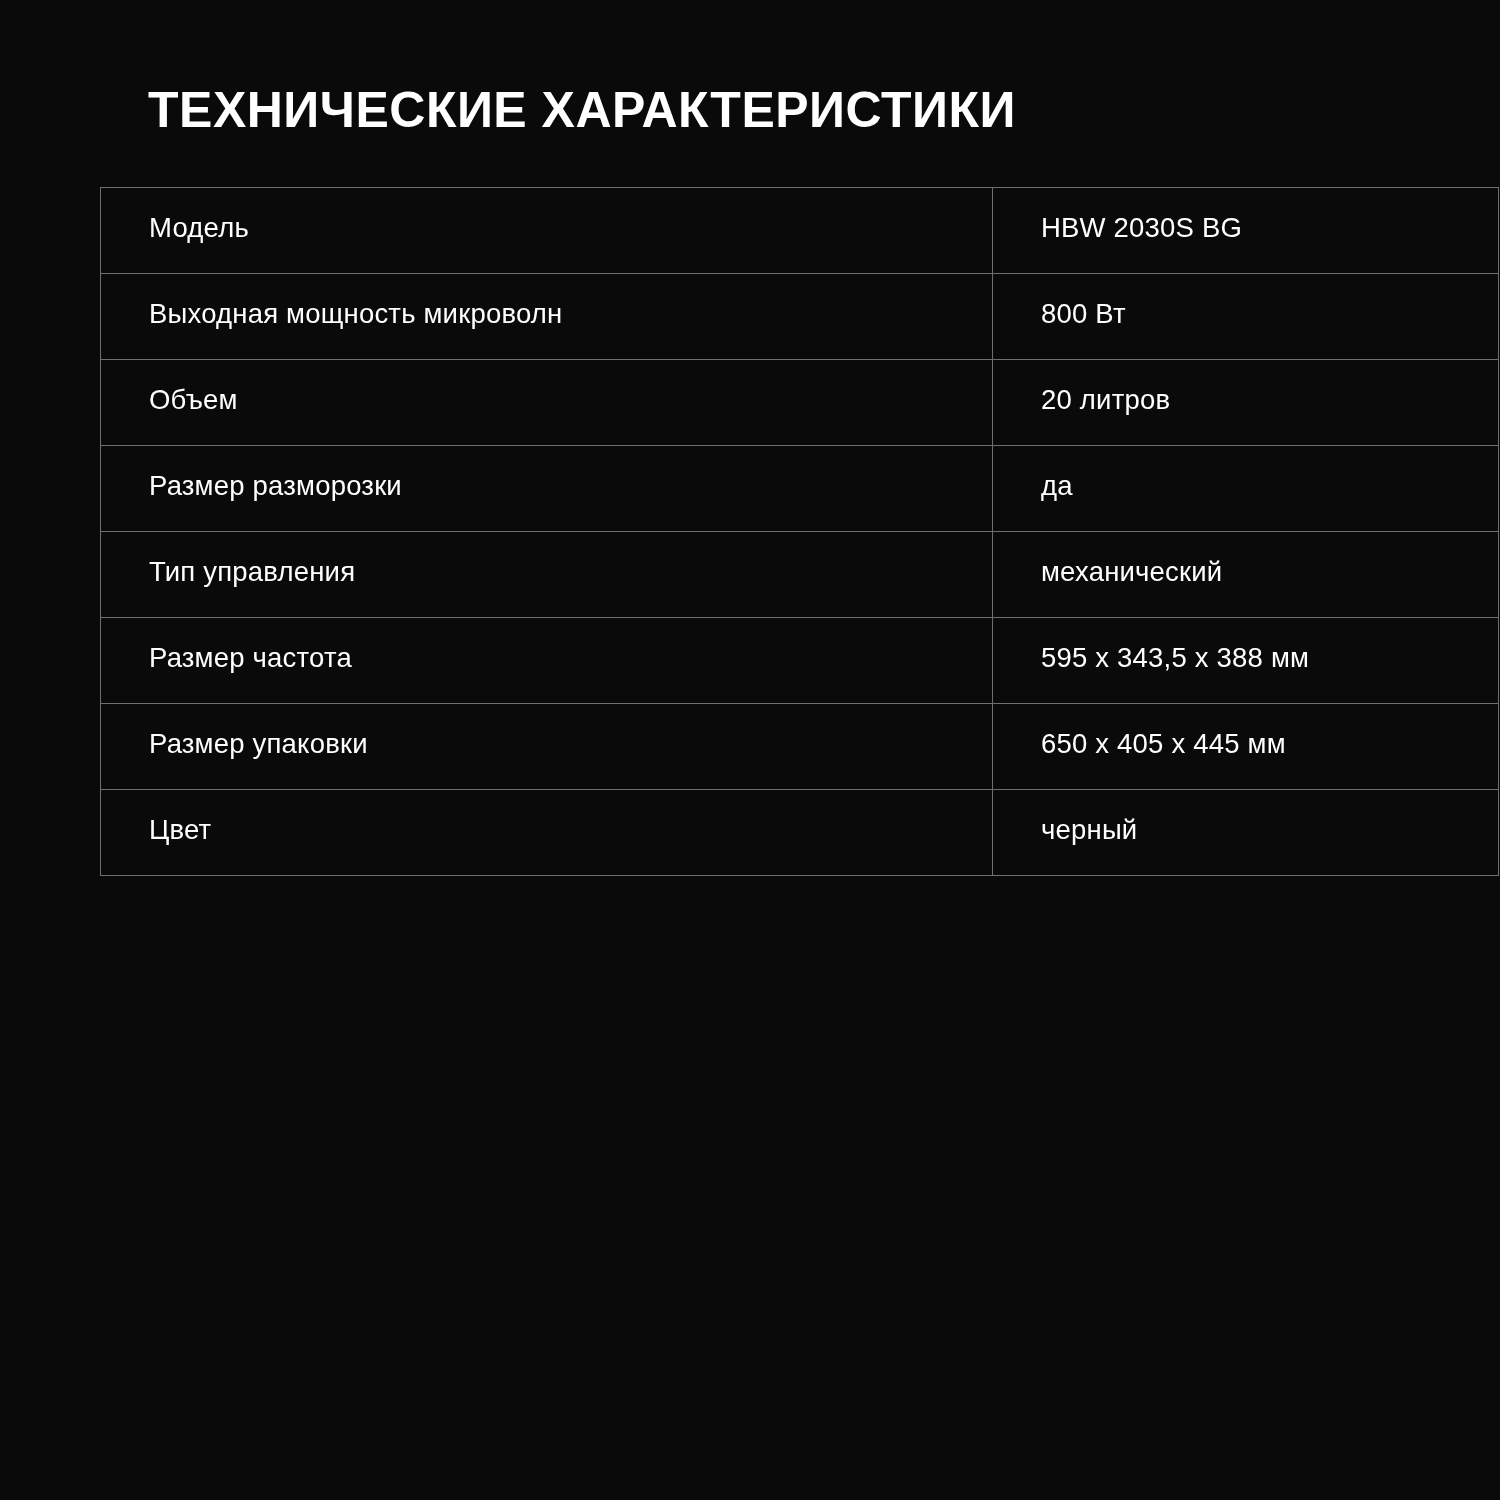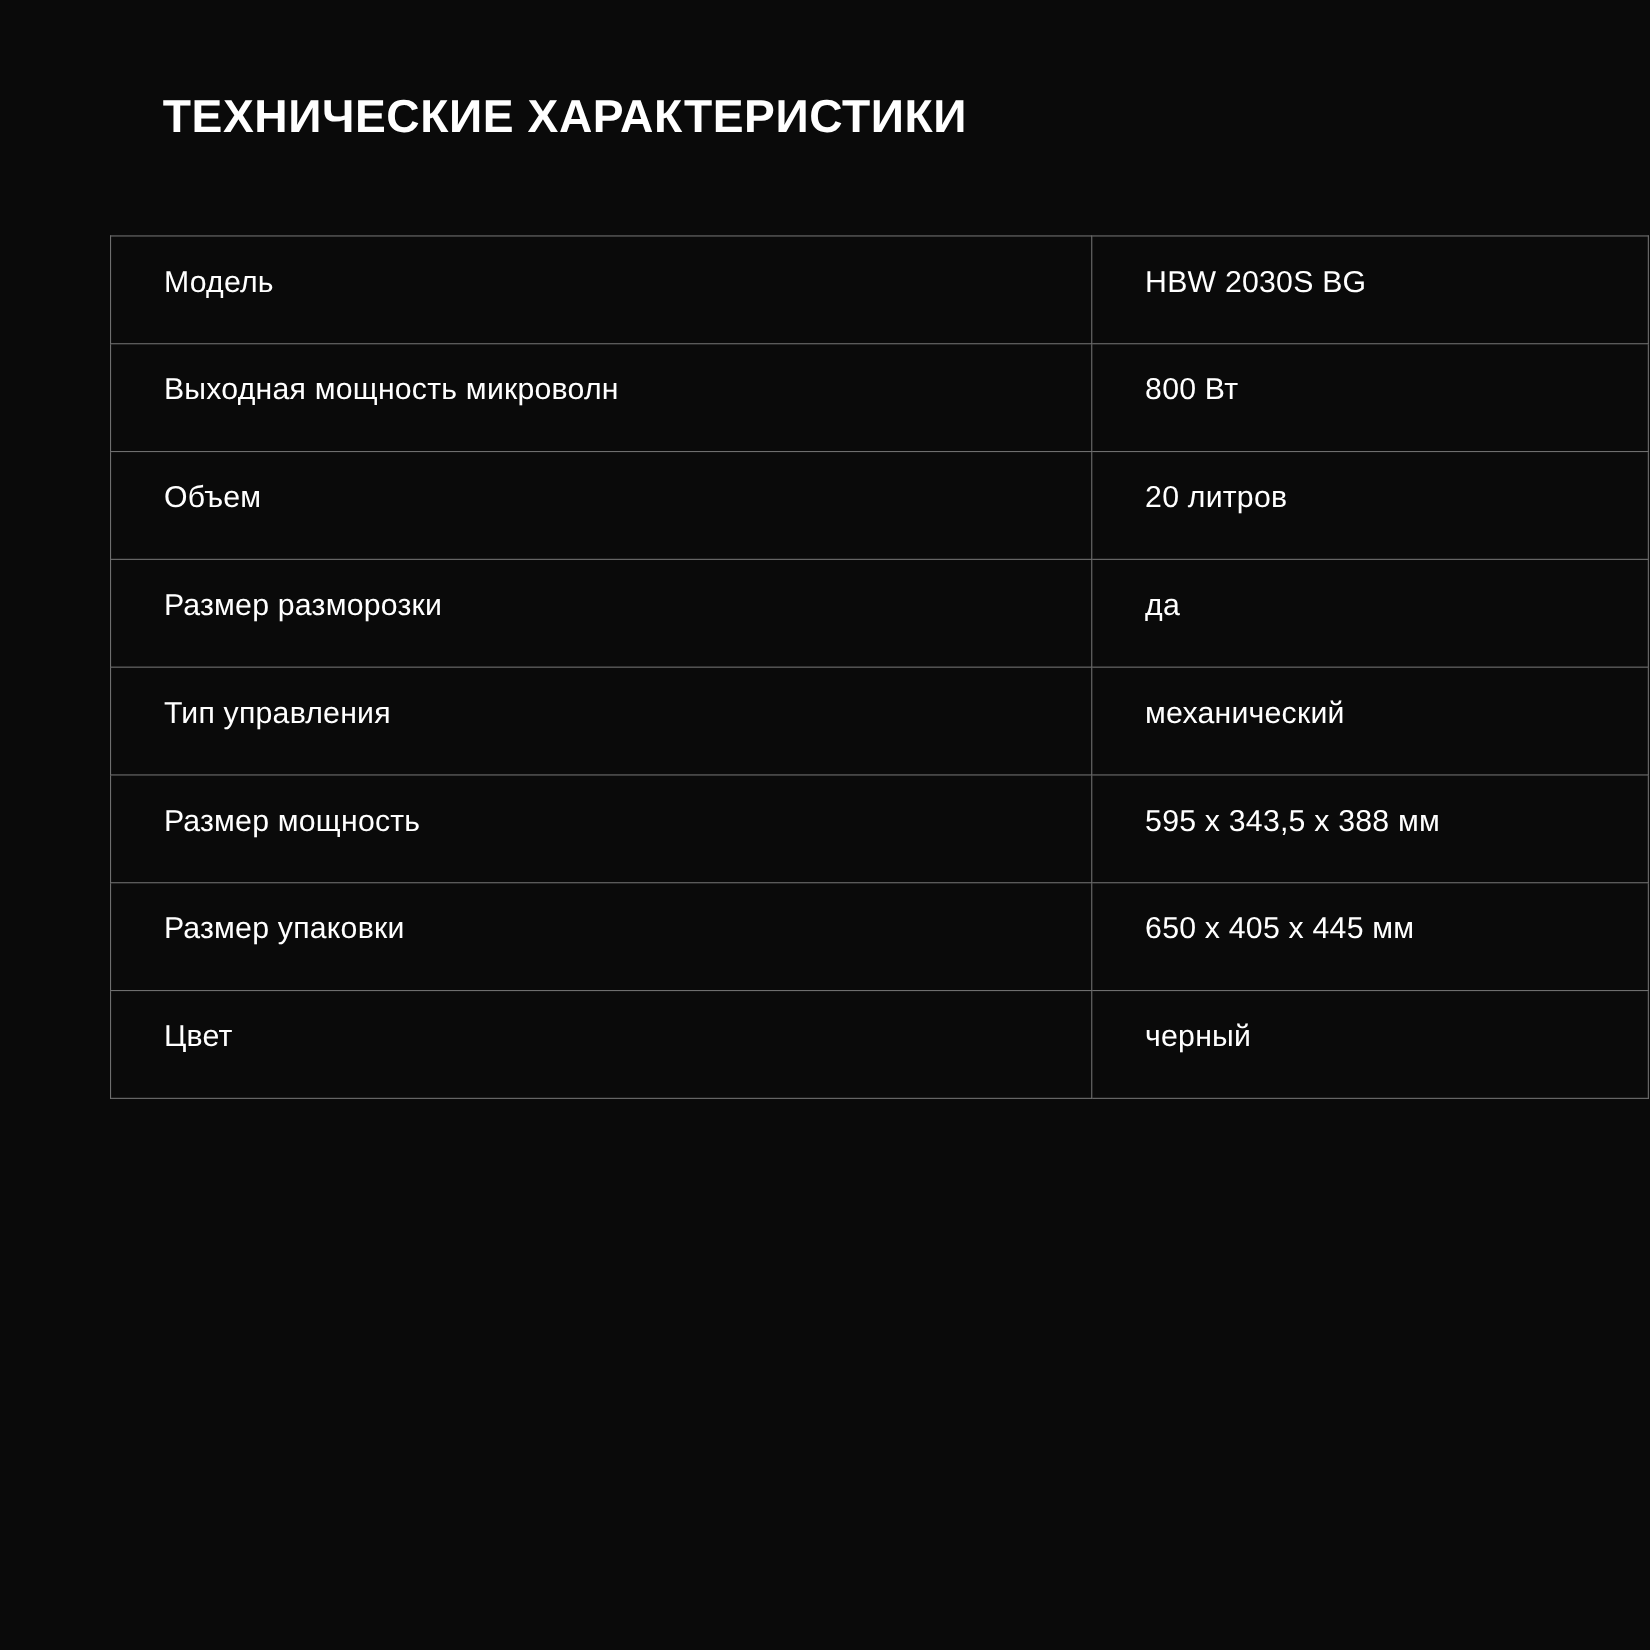--- a/index.html
+++ b/index.html
@@ -17,40 +17,40 @@
 
   .page {
     width: 1500px;
     height: 1500px;
     box-sizing: border-box;
     padding: 84px 100px 0 100px;
     position: relative;
   }
 
   .page-title {
-    font-size: 42px;
+    font-size: 50px;
     font-weight: bold;
     letter-spacing: 0.5px;
     line-height: 1.05;
-    margin: 0 0 86px 48px;
+    margin: 0 0 50px 48px;
     color: #ffffff;
     white-space: nowrap;
   }
 
   .spec-table {
     width: 1300px;
     border-collapse: collapse;
     table-layout: fixed;
     border: 1px solid #6f6f6f;
   }
 
   .spec-table td {
     border: 1px solid #6f6f6f;
     height: 81px;
-    padding: 0 0 16px 48px;
+    padding: 0 0 4px 48px;
     font-size: 27.5px;
     font-weight: normal;
     color: #ffffff;
     vertical-align: middle;
     letter-spacing: 0.2px;
     white-space: nowrap;
     overflow: hidden;
   }
 
   .spec-table td.col-label {
@@ -84,21 +84,21 @@
       </tr>
       <tr>
         <td class="col-label">Размер разморозки</td>
         <td class="col-value">да</td>
       </tr>
       <tr>
         <td class="col-label">Тип управления</td>
         <td class="col-value">механический</td>
       </tr>
       <tr>
-        <td class="col-label">Размер мощность</td>
+        <td class="col-label">Размер частота</td>
         <td class="col-value">595 x 343,5 x 388 мм</td>
       </tr>
       <tr>
         <td class="col-label">Размер упаковки</td>
         <td class="col-value">650 x 405 x 445 мм</td>
       </tr>
       <tr>
         <td class="col-label">Цвет</td>
         <td class="col-value">черный</td>
       </tr>

